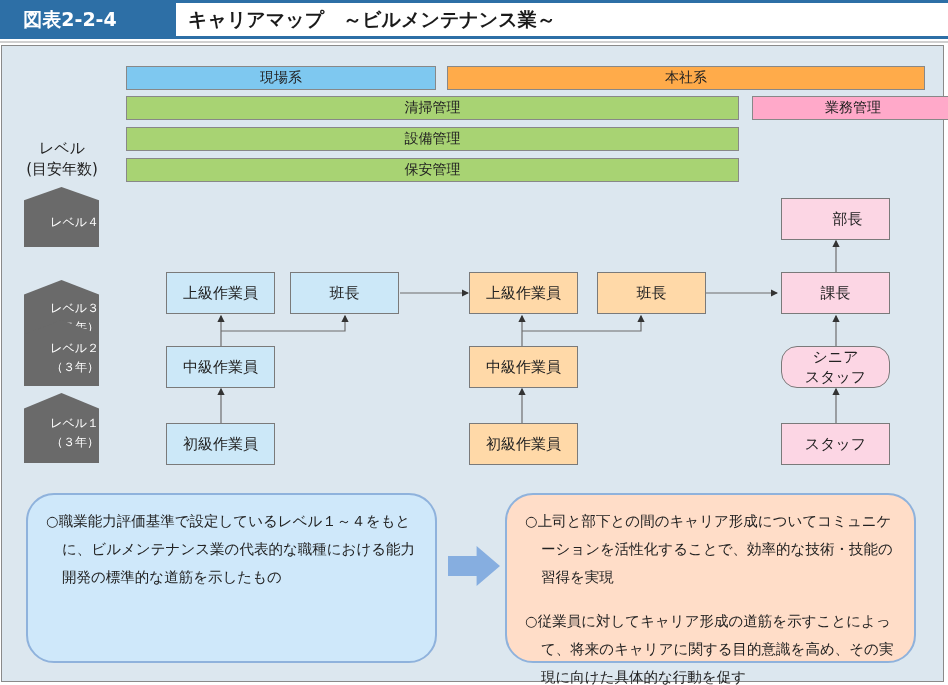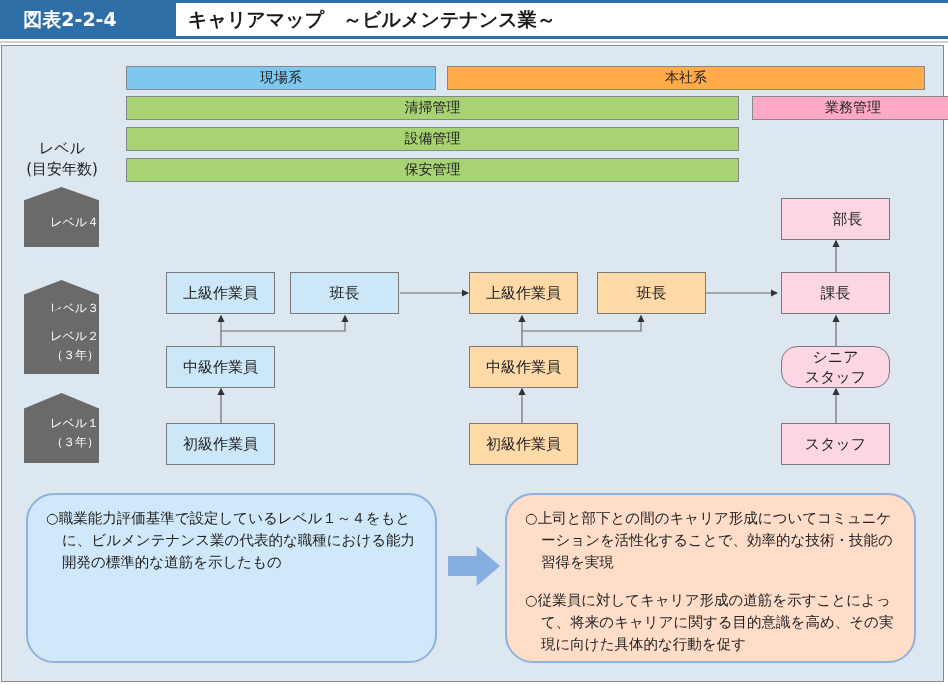--- a/index.html
+++ b/index.html
@@ -61,21 +61,21 @@
     line-height: 20px;
   }
   .node-blue { background: #cce8f8; }
   .node-orange { background: #ffd9a8; }
   .node-pink { background: #fcd6e4; }
 
   svg.connectors { position: absolute; left: 0; top: 0; width: 948px; height: 685px; pointer-events: none; }
 
   .note {
     position: absolute; box-sizing: border-box; border-radius: 28px;
-    border: 2px solid #8fb2dc; font-size: 14.5px; line-height: 22px;
+    border: 2px solid #8fb2dc; font-size: 14.5px; line-height: 28px;
     padding: 12px 16px 10px 18px;
   }
   .note-left { left: 26px; top: 493px; width: 411px; height: 170px; background: #cfe8fa; }
   .note-right { left: 505px; top: 493px; width: 411px; height: 170px; background: #ffddc8; }
   .note p { margin: 0; padding-left: 16px; text-indent: -16px; }
   .note p + p { margin-top: 16px; }
   .big-arrow {
     position: absolute; left: 448px; top: 546px; width: 52px; height: 40px;
     background: #86aee0;
     clip-path: polygon(0 25%, 55% 25%, 55% 0, 100% 50%, 55% 100%, 55% 75%, 0 75%);
@@ -116,21 +116,21 @@
   <div>(目安年数)</div>
 </div>
 
 <div class="pent" style="top:187px;">
   <span>レベル４</span>
 </div>
 <div class="pent" style="top:248px;height:66px;margin-top:32px;">
   <span>レベル３</span>
   <span>（５年）</span>
 </div>
-<div class="pent" style="top:308px;height:66px;">
+<div class="pent" style="top:320px;height:66px;">
   <span>レベル２</span>
   <span>（３年）</span>
 </div>
 <div class="pent" style="top:393px;height:70px;">
   <span>レベル１</span>
   <span>（３年）</span>
 </div>
 
 <svg class="connectors">
   <defs>

